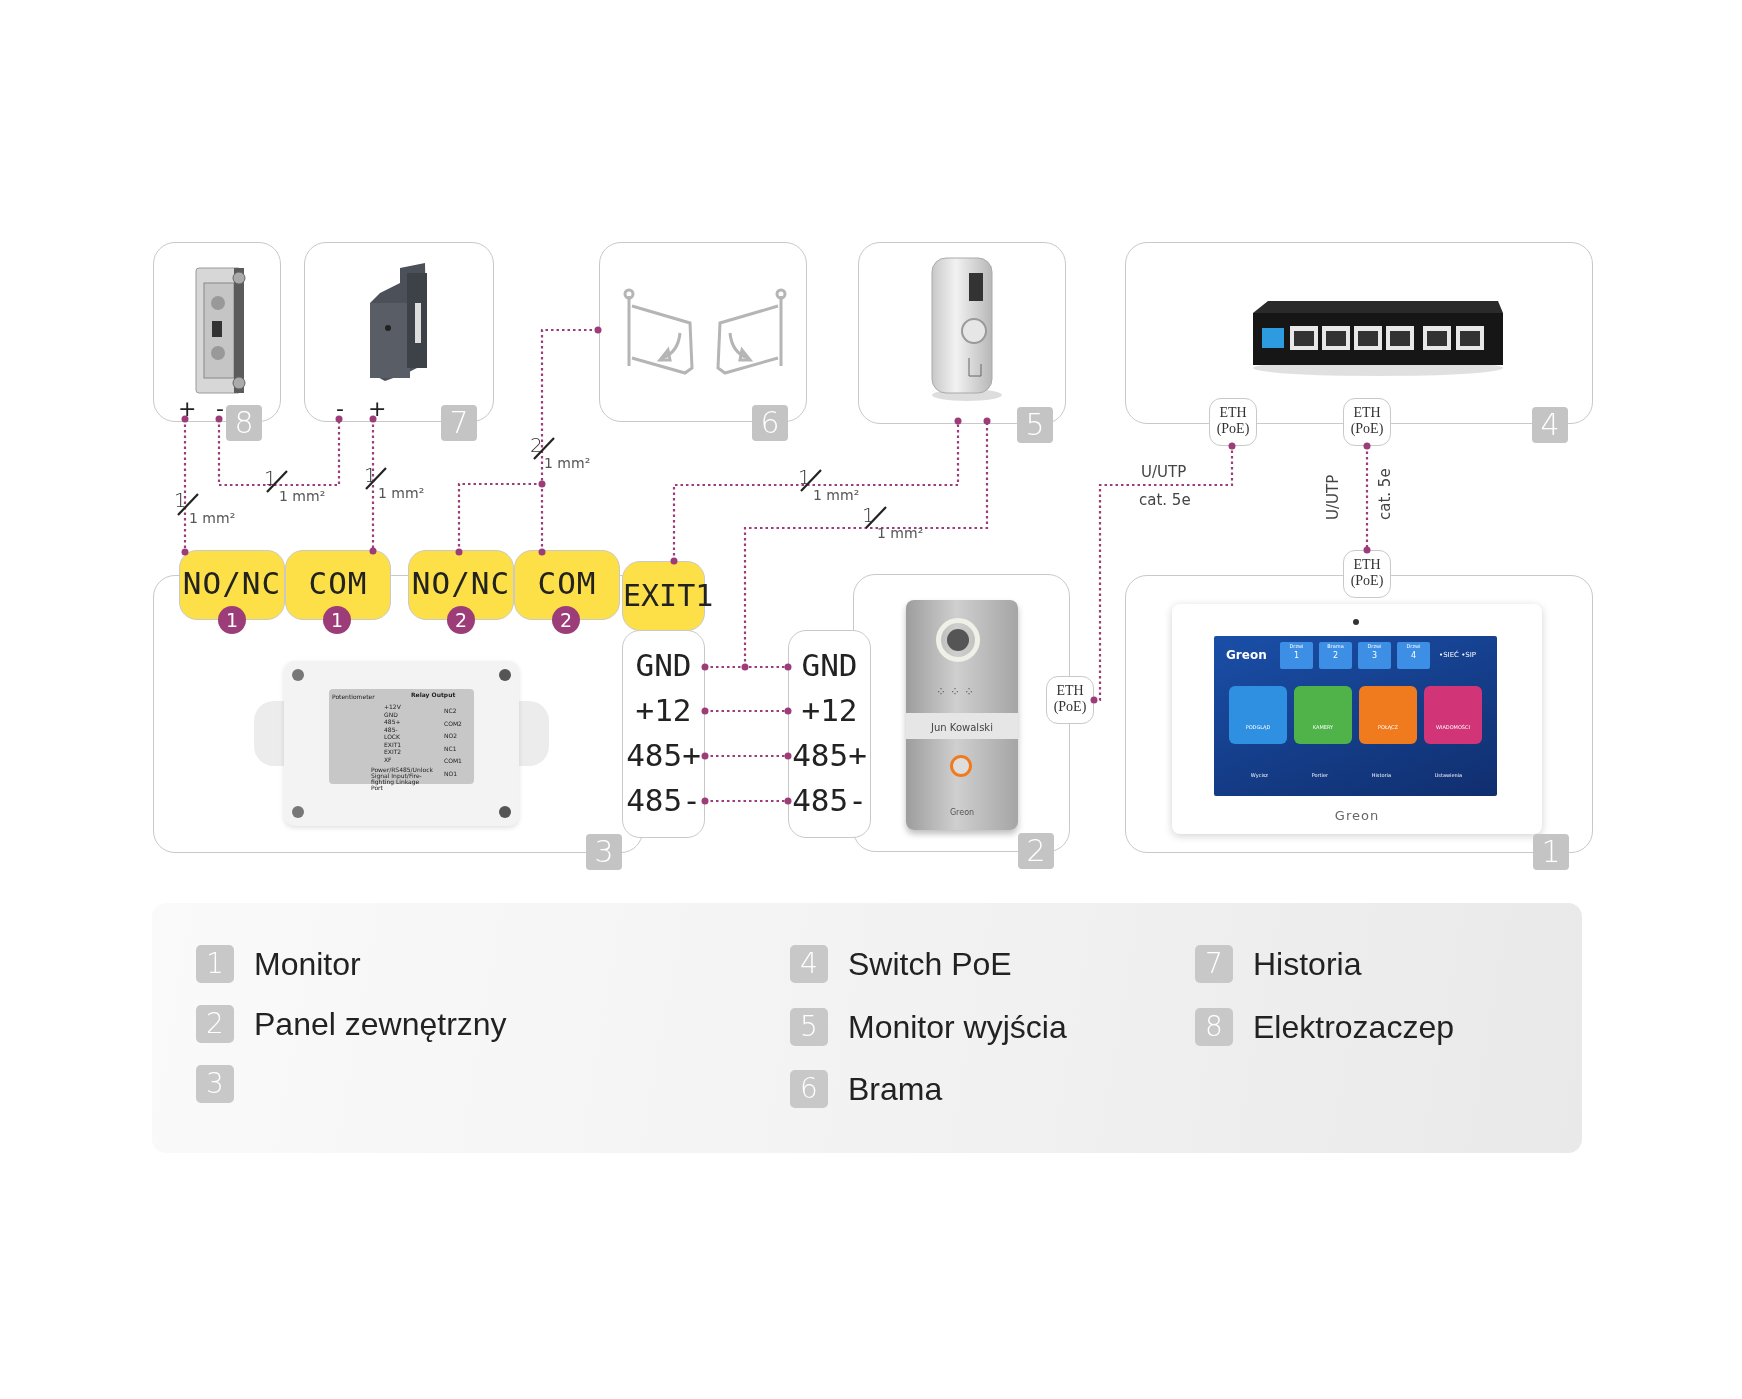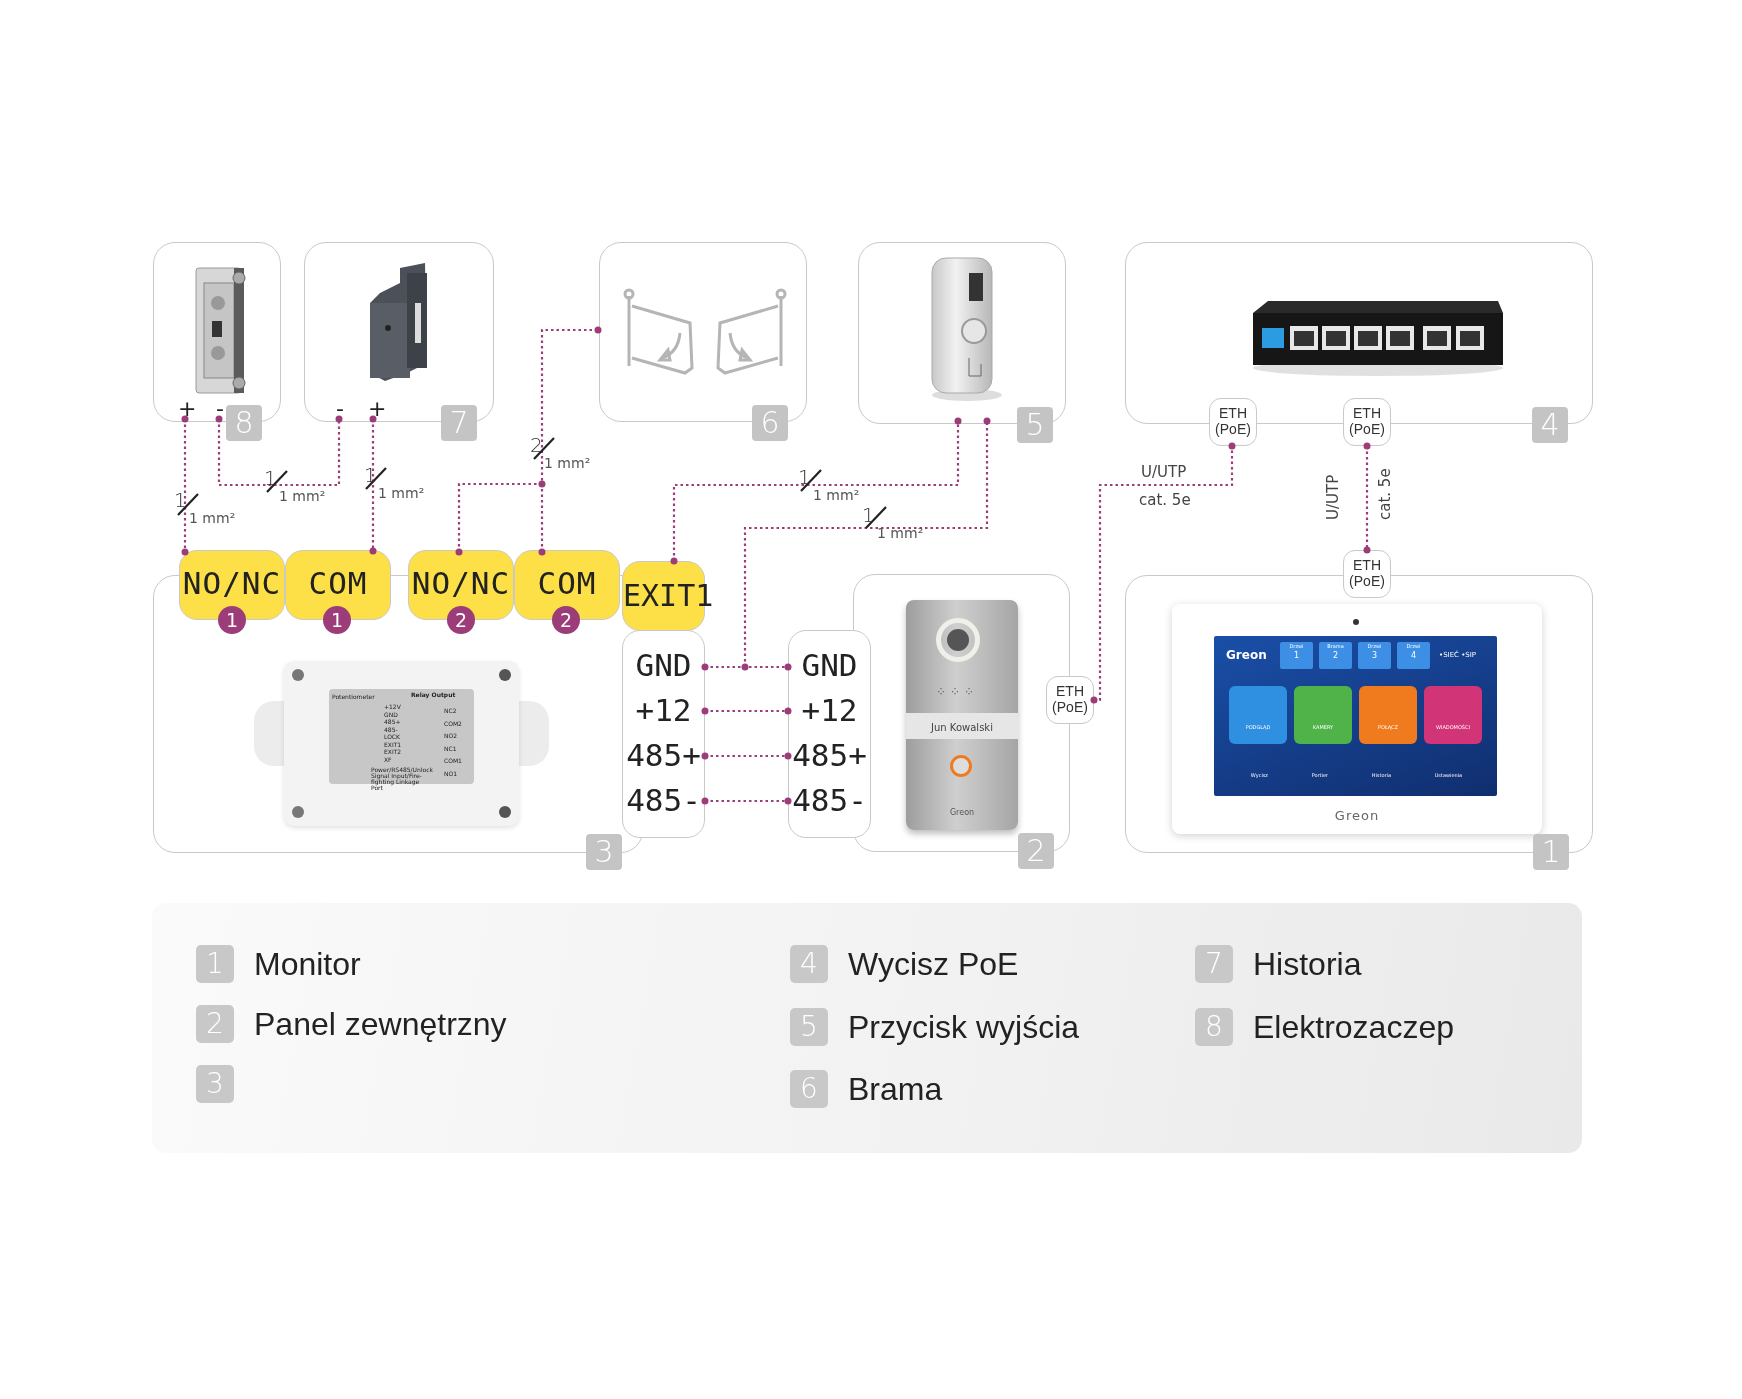--- a/index.html
+++ b/index.html
@@ -12,21 +12,21 @@
   .term { position:absolute; border:1.5px solid #c9c9c9; border-radius:18px; background:#fde047;
           box-sizing:border-box; text-align:center; font-family:"DejaVu Sans Mono", monospace;
           color:#222; font-size:31px; letter-spacing:1px; }
   .term-label { display:block; font-family:"DejaVu Sans Mono", monospace; font-weight:300; }
   .relay-dot { position:absolute; width:28px; height:28px; border-radius:50%; background:#9c3d79;
                color:#fff; font-size:19px; line-height:28px; text-align:center; }
   .stack { position:absolute; border:1.5px solid #c9c9c9; border-radius:18px; background:#fff; box-sizing:border-box; }
   .stack span { position:absolute; width:100%; text-align:center; font-family:"DejaVu Sans Mono", monospace;
                 font-size:31px; color:#222; left:0; }
   .eth { position:absolute; width:48px; height:48px; border:1.5px solid #c9c9c9; border-radius:12px;
-         background:#fff; box-sizing:border-box; font-family:Liberation Sans, sans-serif; font-size:14px;
+         background:#fff; box-sizing:border-box; font-family:Liberation Serif, serif; font-size:14px;
          line-height:16px; text-align:center; padding-top:6px; color:#333; }
   .pol { position:absolute; font-size:22px; color:#222; font-family:"DejaVu Sans", sans-serif; }
   .wire-label { position:absolute; font-size:14px; color:#555; font-family:"DejaVu Sans", sans-serif; }
   .wire-count { position:absolute; font-size:20px; color:#333; font-family:"DejaVu Sans", sans-serif; font-weight:300; }
   .cable-text { position:absolute; font-size:15px; color:#444; font-family:"DejaVu Sans", sans-serif; }
   svg.wires { position:absolute; left:0; top:0; width:1742px; height:1399px; pointer-events:none; }
   .legend { position:absolute; left:152px; top:903px; width:1430px; height:250px; border-radius:14px;
             background:linear-gradient(100deg,#fafafa 0%,#f1f1f1 60%,#e9e9e9 100%); }
   .legend-item { position:absolute; display:flex; align-items:center; }
   .legend-item .lnum { width:38px; height:38px; border-radius:5px; background:#c8c8c8; color:#fff;
@@ -346,25 +346,25 @@
     </div>
   <div class="legend-item" style="left:44px;top:102px;">
       <span class="lnum">2</span>
       <span class="ltxt">Panel zewnętrzny</span>
     </div>
   <div class="legend-item" style="left:44px;top:162px;">
       <span class="lnum">3</span>
     </div>
   <div class="legend-item" style="left:638px;top:42px;">
       <span class="lnum">4</span>
-      <span class="ltxt">Wycisz PoE</span>
+      <span class="ltxt">Switch PoE</span>
     </div>
   <div class="legend-item" style="left:638px;top:105px;">
       <span class="lnum">5</span>
-      <span class="ltxt">Przycisk wyjścia</span>
+      <span class="ltxt">Monitor wyjścia</span>
     </div>
   <div class="legend-item" style="left:638px;top:167px;">
       <span class="lnum">6</span>
       <span class="ltxt">Brama</span>
     </div>
   <div class="legend-item" style="left:1043px;top:42px;">
       <span class="lnum">7</span>
       <span class="ltxt">Historia</span>
     </div>
   <div class="legend-item" style="left:1043px;top:105px;">

